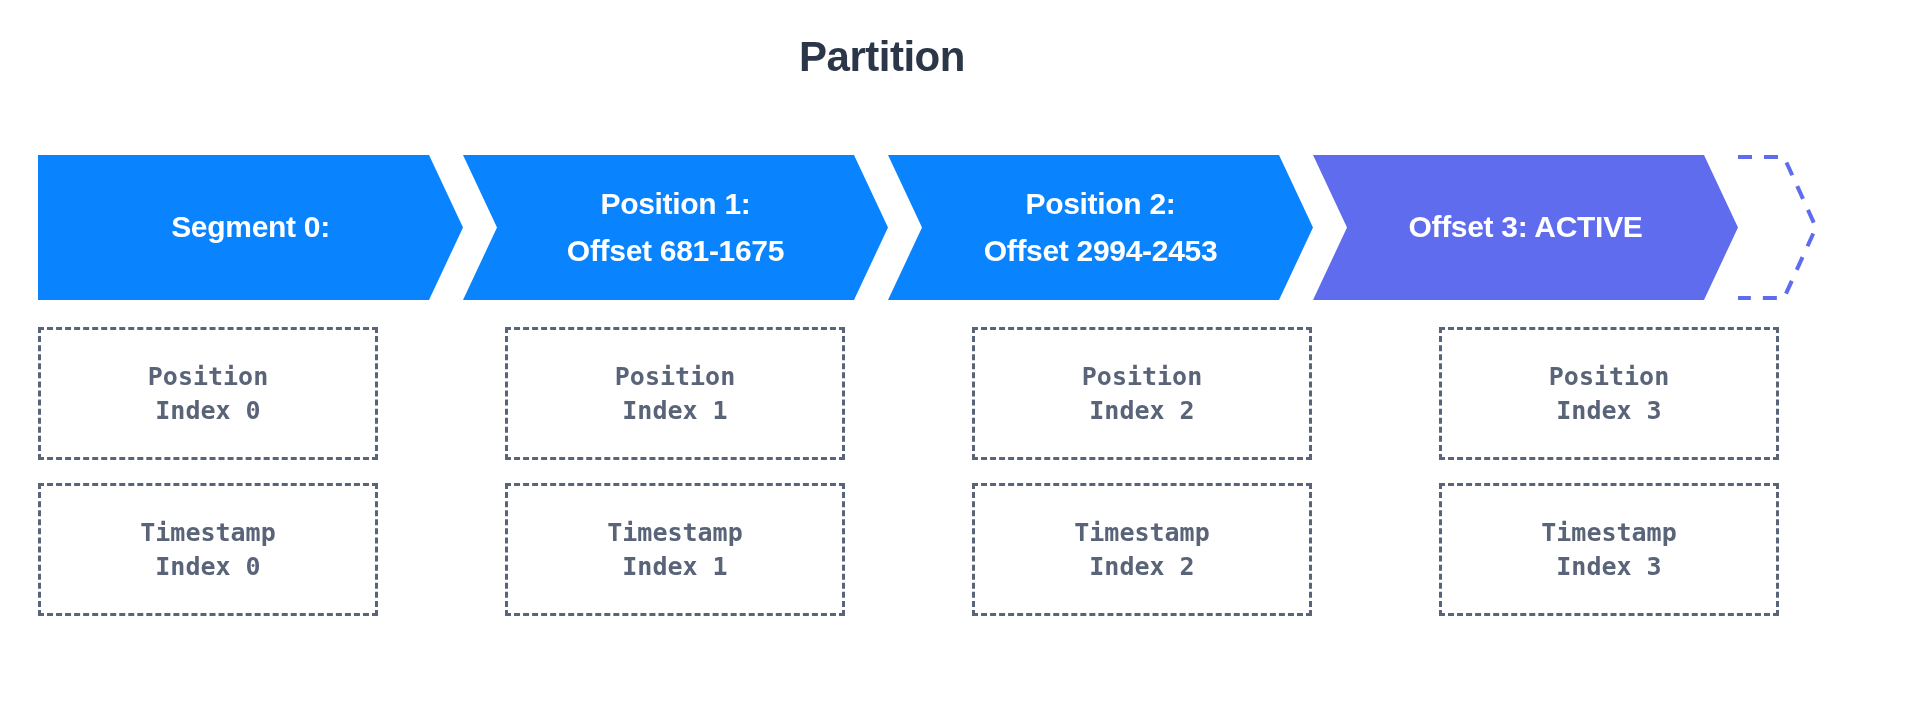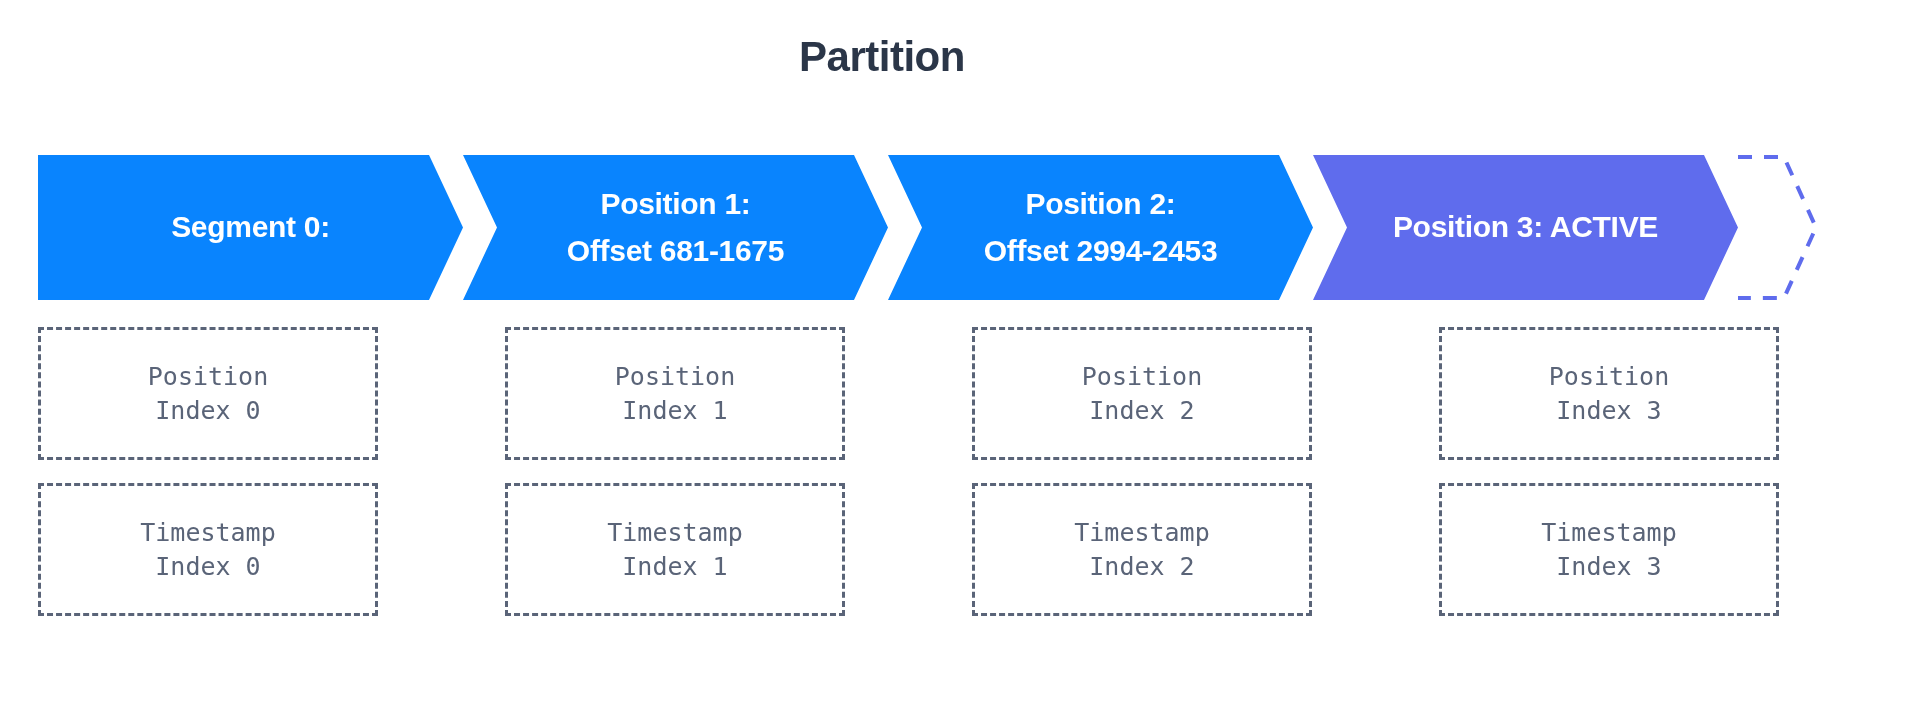--- a/index.html
+++ b/index.html
@@ -108,20 +108,21 @@
     border: 3px dashed #5a6478;
     display: flex;
     flex-direction: column;
     align-items: center;
     justify-content: center;
     font-family: "DejaVu Sans Mono", "Liberation Mono", monospace;
     font-size: 25px;
     line-height: 1.35;
     color: #5a6478;
     background: #ffffff;
+    font-weight: bold;
   }
   .index-box .idx-line {
     display: block;
     white-space: nowrap;
   }
 </style>
 </head>
 <body>
 
 <div id="diagram-root">
@@ -138,21 +139,21 @@
       <span class="seg-line">Position 1:</span>
       <span class="seg-line">Offset 681-1675</span>
     </div>
 
     <div class="segment-arrow arrow-mid" style="left:850px; width:425px; background:#0984fe;">
       <span class="seg-line">Position 2:</span>
       <span class="seg-line">Offset 2994-2453</span>
     </div>
 
     <div class="segment-arrow arrow-mid" style="left:1275px; width:425px; background:#5f6ced;">
-      <span class="seg-line">Position 3: ACTIVE</span>
+      <span class="seg-line">Offset 3: ACTIVE</span>
     </div>
 
     <div class="segment-ghost" style="left:1700px; width:80px;">
       <svg viewBox="0 0 80 145" preserveAspectRatio="none" aria-hidden="true">
         <path d="M 0 2 L 46 2 L 78 72.5 L 46 143 L 0 143" fill="none" stroke="#5f6ced" stroke-width="4" stroke-dasharray="14 12" stroke-linecap="butt" vector-effect="non-scaling-stroke"></path>
       </svg>
     </div>
 
   </div>
 

